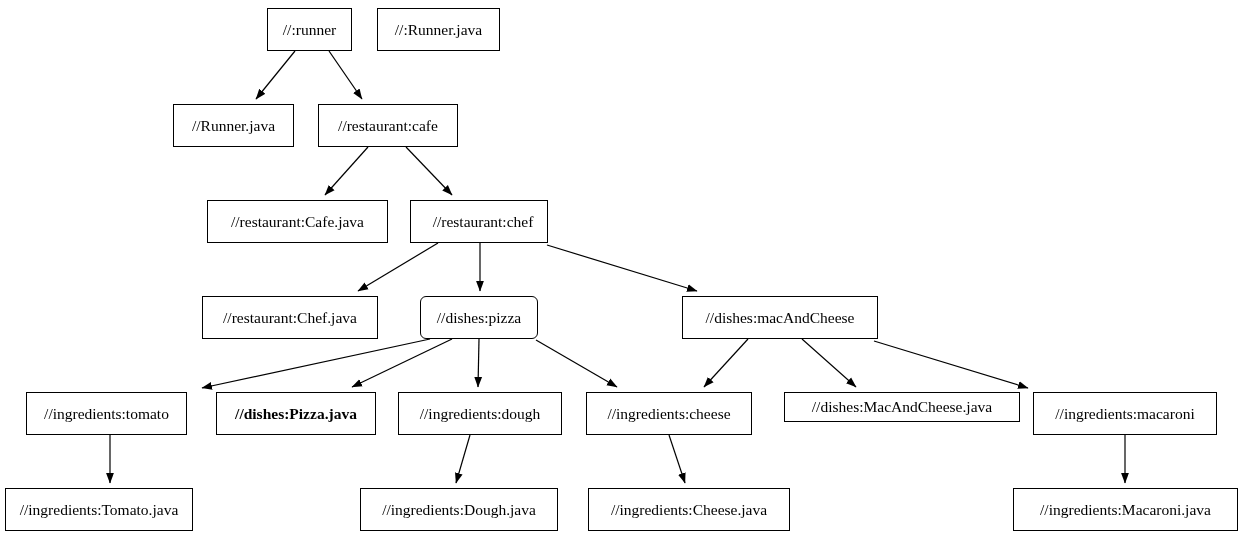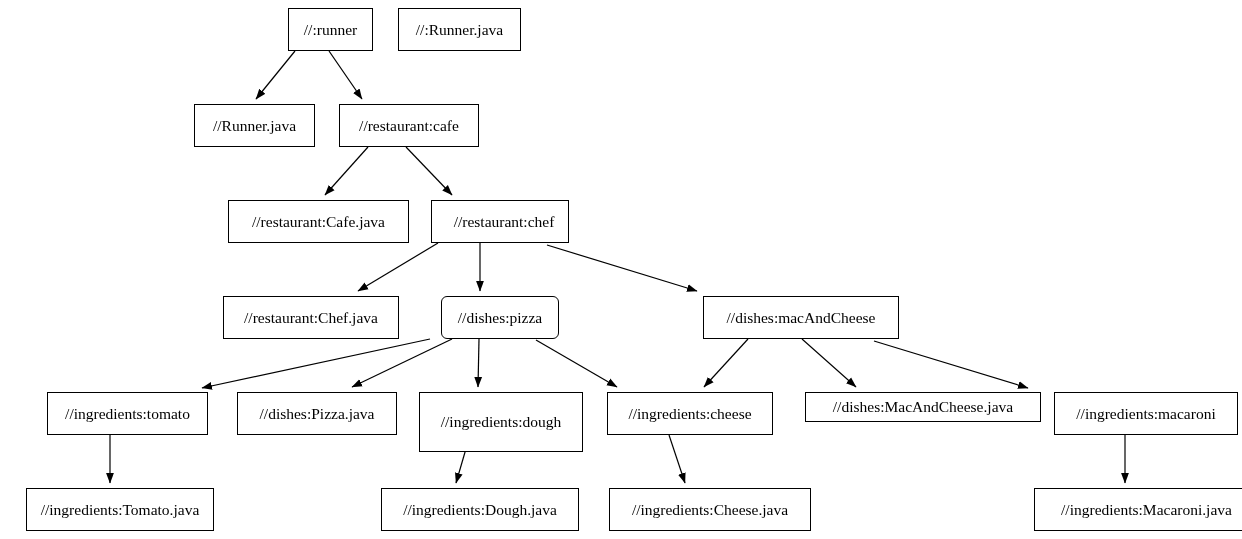--- a/index.html
+++ b/index.html
@@ -31,21 +31,20 @@
     box-sizing: border-box;
     border: 1px solid #000000;
     background: #ffffff;
     color: #000000;
     display: flex;
     align-items: center;
     justify-content: center;
     font-size: 15.5px;
     white-space: nowrap;
     text-align: center;
-    margin-left: 21px;
   }
 </style>
 </head>
 <body>
 
 <div id="canvas">
 
   <svg id="edges" viewBox="0 0 1242 539">
     <defs>
       <marker id="arrow" markerWidth="11" markerHeight="9" refX="10" refY="4.5" orient="auto" markerUnits="userSpaceOnUse">
@@ -79,22 +78,22 @@
   <div class="node" style="left:318px;  top:104px; width:140px; height:43px;">//restaurant:cafe</div>
 
   <div class="node" style="left:207px;  top:200px; width:181px; height:43px;">//restaurant:Cafe.java</div>
   <div class="node" style="left:410px;  top:200px; width:138px; height:43px;padding-left:8px;">//restaurant:chef</div>
 
   <div class="node" style="left:202px;  top:296px; width:176px; height:43px;">//restaurant:Chef.java</div>
   <div class="node" style="left:420px;  top:296px; width:118px; height:43px;border-radius:6px;">//dishes:pizza</div>
   <div class="node" style="left:682px;  top:296px; width:196px; height:43px;">//dishes:macAndCheese</div>
 
   <div class="node" style="left:26px;   top:392px; width:161px; height:43px;">//ingredients:tomato</div>
-  <div class="node" style="left:216px;  top:392px; width:160px; height:43px;">//dishes:Pizza.java</div>
-  <div class="node" style="left:398px;  top:392px; width:164px; height:60px;">//ingredients:dough</div>
+  <div class="node" style="left:216px;  top:392px; width:160px; height:43px;font-weight:bold;">//dishes:Pizza.java</div>
+  <div class="node" style="left:398px;  top:392px; width:164px; height:43px;">//ingredients:dough</div>
   <div class="node" style="left:586px;  top:392px; width:166px; height:43px;">//ingredients:cheese</div>
   <div class="node" style="left:784px;  top:392px; width:236px; height:30px;">//dishes:MacAndCheese.java</div>
   <div class="node" style="left:1033px; top:392px; width:184px; height:43px;">//ingredients:macaroni</div>
 
   <div class="node" style="left:5px;    top:488px; width:188px; height:43px;">//ingredients:Tomato.java</div>
   <div class="node" style="left:360px;  top:488px; width:198px; height:43px;">//ingredients:Dough.java</div>
   <div class="node" style="left:588px;  top:488px; width:202px; height:43px;">//ingredients:Cheese.java</div>
   <div class="node" style="left:1013px; top:488px; width:225px; height:43px;">//ingredients:Macaroni.java</div>
 
 </div>

